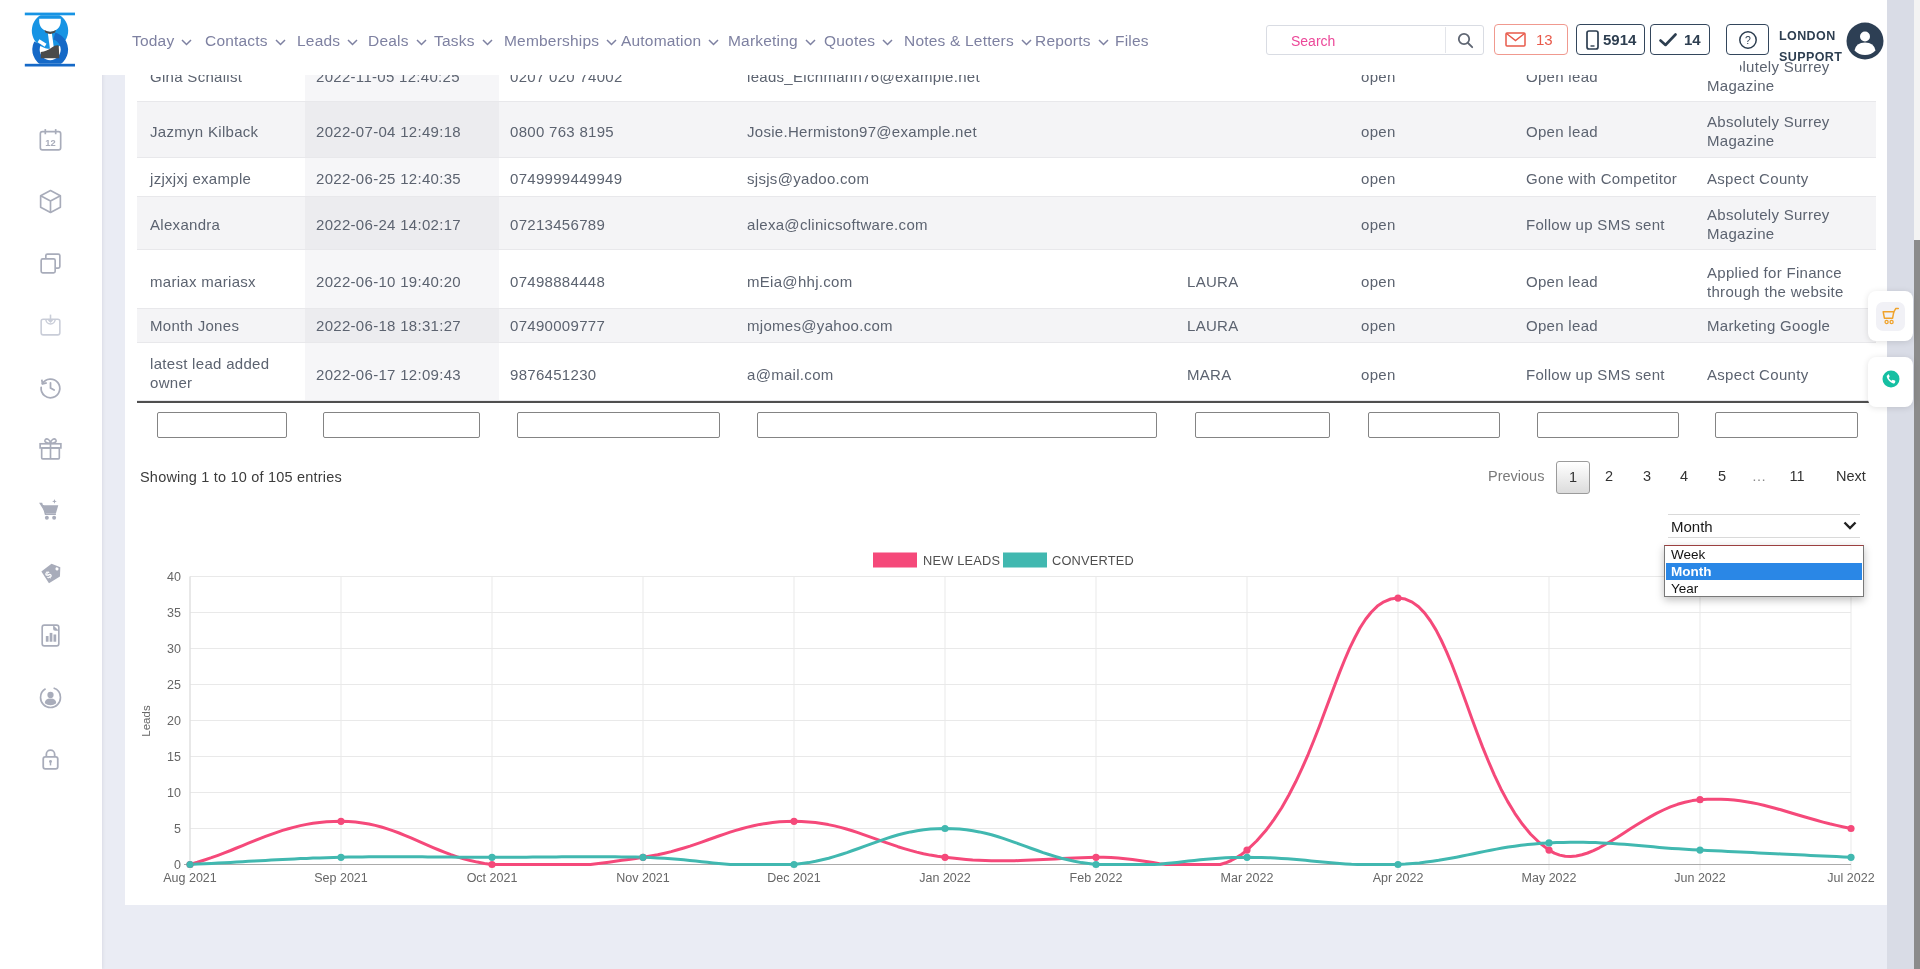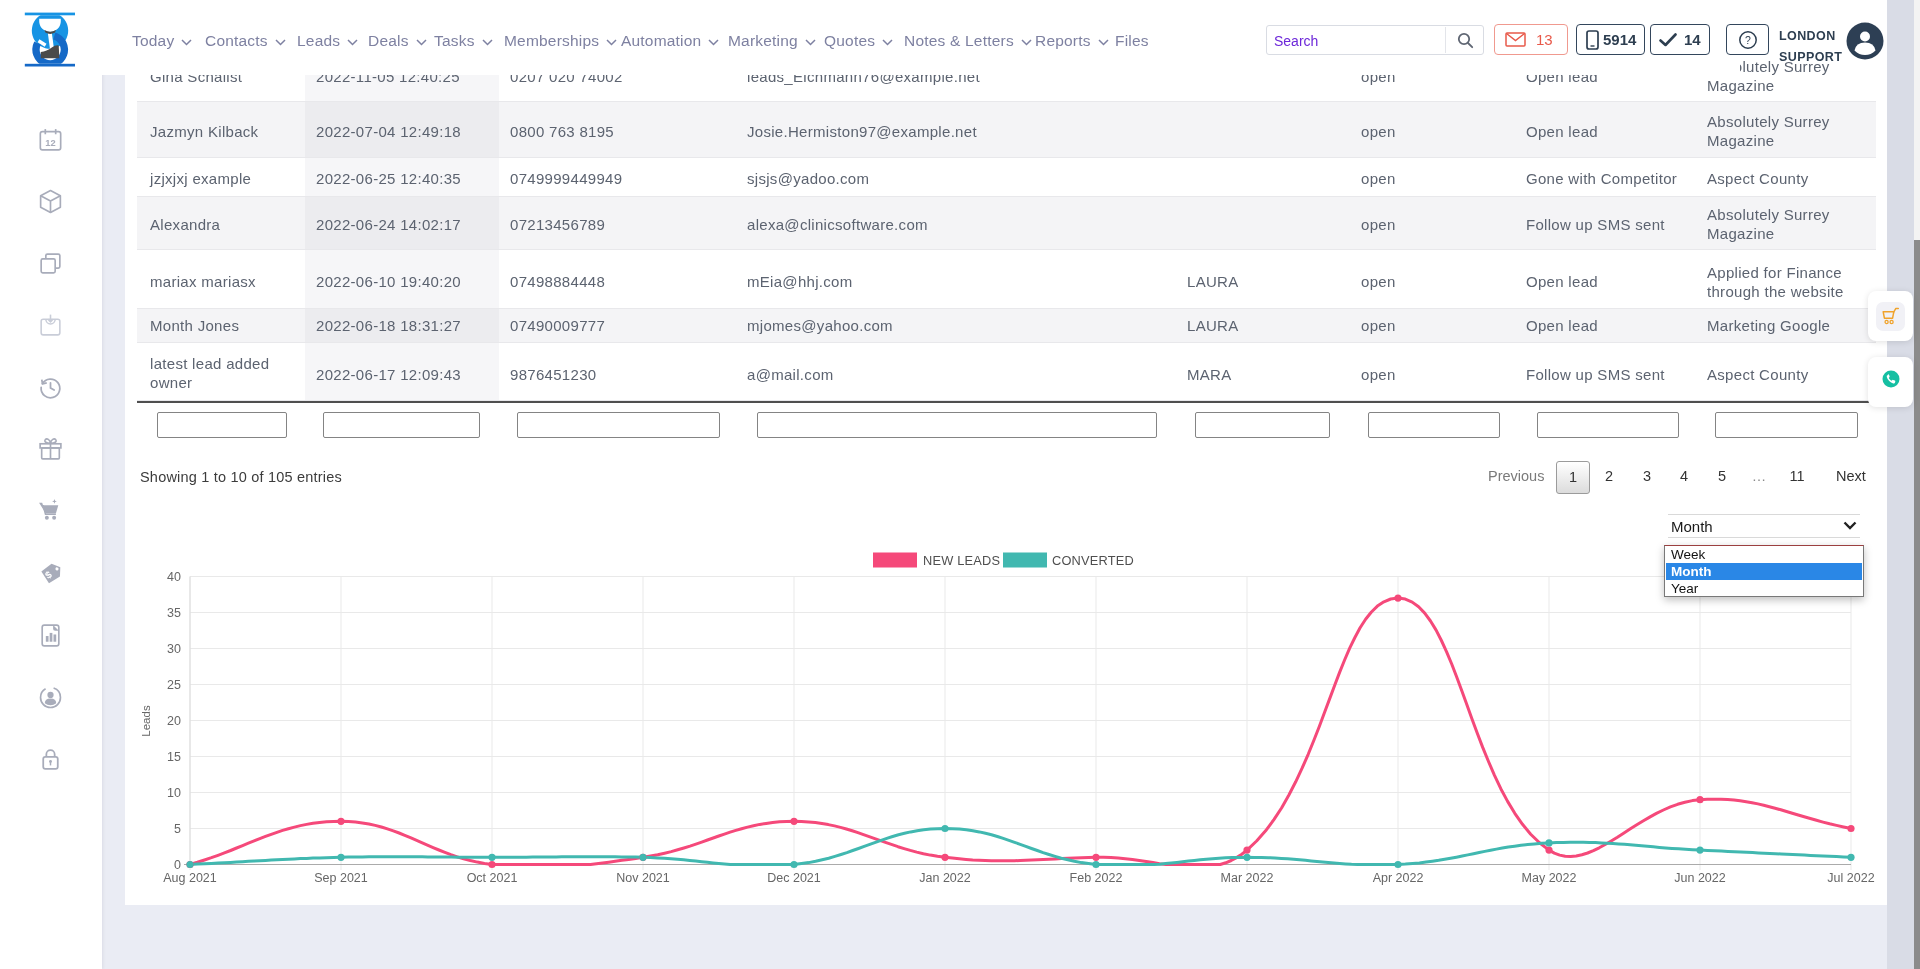--- a/index.html
+++ b/index.html
@@ -354,21 +354,21 @@
 <div class="nav" style="left:1035px">
       <span>Reports</span>
       <svg width="11" height="7" style="margin-left:7px">
         <path d="M1 1 L5.5 5.5 L10 1" fill="none" stroke="#7e81a1" stroke-width="1.5"></path>
       </svg>
     </div>
 <div class="nav" style="left:1115px">
       <span>Files</span>
     </div>
 <div style="position:absolute;left:1266px;top:25px;width:218px;height:30px;border:1px solid #d9dce3;border-radius:3px;background:#fff">
-<span style="position:absolute;left:7px;top:7px;font-size:14px;color:#6d28d9">Search</span>
+<span style="position:absolute;left:24px;top:7px;font-size:14px;color:#ec4899">Search</span>
 <div style="position:absolute;right:37px;top:1px;width:1px;height:26px;background:#e3e5ea"></div>
 <svg style="position:absolute;right:9px;top:6px" width="17" height="17" viewBox="0 0 17 17">
         <circle cx="7" cy="7" r="5.2" fill="none" stroke="#5f6673" stroke-width="1.8"></circle>
         <line x1="11" y1="11" x2="15.2" y2="15.2" stroke="#5f6673" stroke-width="1.8" stroke-linecap="round"></line>
       </svg>
 </div>
 <div class="btn" style="left:1494px;width:74px;border:1px solid #f0998f">
 <svg style="position:absolute;left:10px;top:7px" width="21" height="15" viewBox="0 0 21 15">
         <rect x="1" y="1" width="19" height="13" rx="1" fill="none" stroke="#e8594a" stroke-width="1.5"></rect>
         <path d="M1.5 1.5 L10.5 8.5 L19.5 1.5" fill="none" stroke="#e8594a" stroke-width="1.5"></path>

